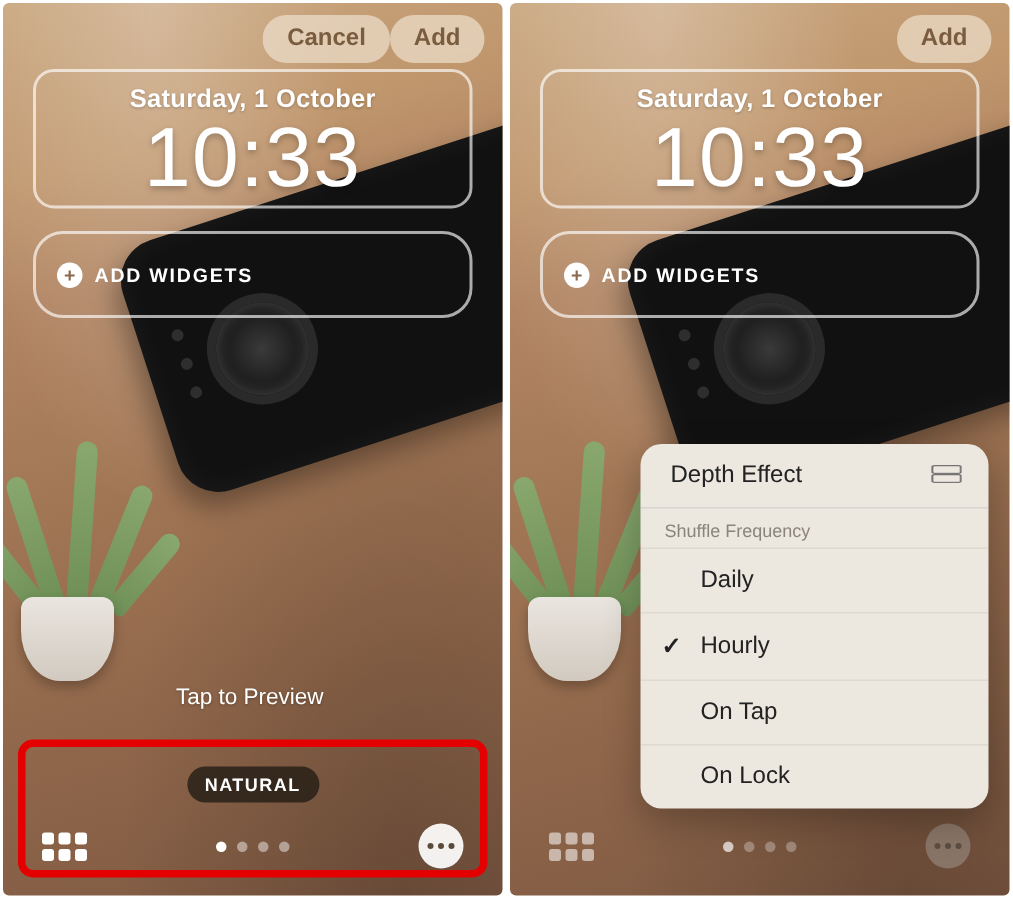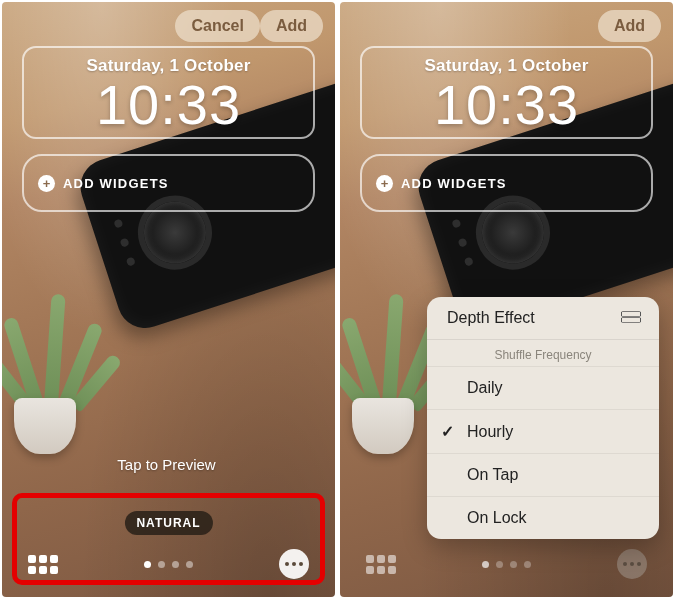--- a/index.html
+++ b/index.html
@@ -203,21 +203,20 @@
     padding:12px 20px;
     font-size:16px;
     color:#222;
     border-top:1px solid rgba(0,0,0,0.08);
   }
   .popup .row:first-child{ border-top:none;}
   .popup .section-label{
     font-size:12px; color:#8a857c; font-weight:500;
     padding:8px 16px 4px 16px;
     border-top:1px solid rgba(0,0,0,0.08);
-    text-align:center;
   }
   .popup .option{
     display:flex; align-items:center; gap:10px;
     padding:12px 16px 12px 14px;
     font-size:16px; color:#222;
     border-top:1px solid rgba(0,0,0,0.06);
   }
   .popup .check{
     width:16px; display:inline-block; font-weight:700;
   }

